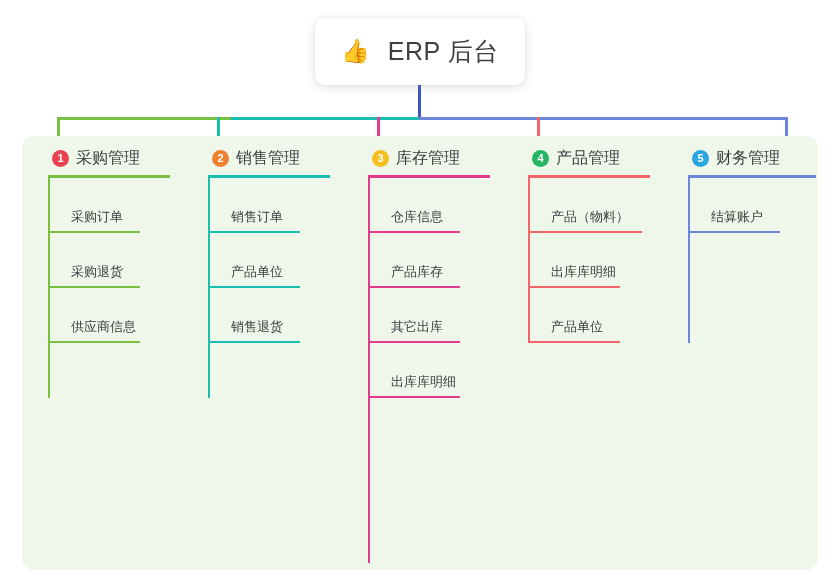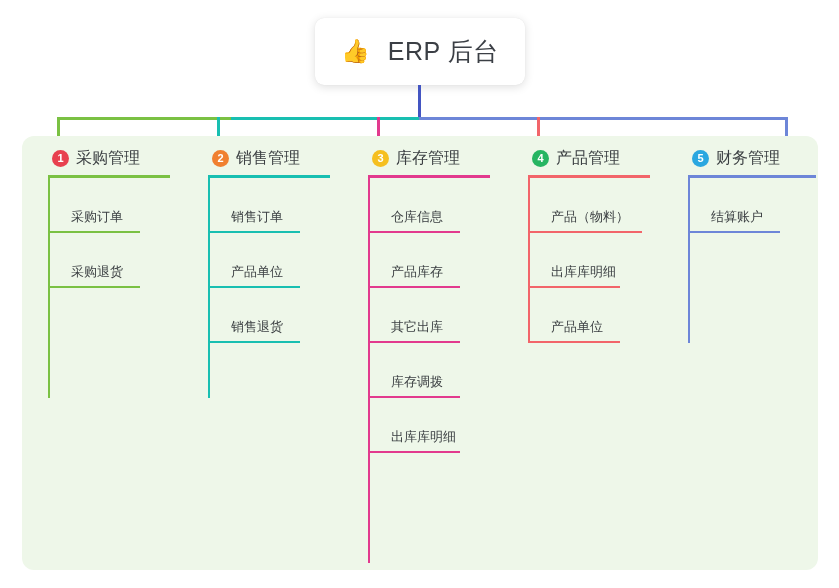--- a/index.html
+++ b/index.html
@@ -174,20 +174,24 @@
         <div class="leaves">
           <div class="spine" style="background: rgb(122, 193, 67); height: 220px;"></div>
           <div class="leaf">
             <span class="leaf-label">采购订单</span>
             <div class="leaf-underline" style="background: rgb(122, 193, 67); width: 90px;"></div>
           </div>
           <div class="leaf">
             <span class="leaf-label">采购退货</span>
             <div class="leaf-underline" style="background: rgb(122, 193, 67); width: 90px;"></div>
           </div>
+          <div class="leaf">
+            <span class="leaf-label">供应商信息</span>
+            <div class="leaf-underline" style="background: rgb(122, 193, 67); width: 90px;"></div>
+          </div>
         </div>
       </div>
       <div class="column" style="left: 196px;">
         <div class="col-head">
           <span class="badge" style="background: rgb(240, 128, 48);">2</span>
           <span class="col-title">销售管理</span>
         </div>
         <div class="col-underline" style="background: rgb(24, 191, 177); width: 122px;"></div>
         <div class="leaves">
           <div class="spine" style="background: rgb(24, 191, 177); height: 220px;"></div>
@@ -219,24 +223,20 @@
           </div>
           <div class="leaf">
             <span class="leaf-label">产品库存</span>
             <div class="leaf-underline" style="background: rgb(226, 58, 142); width: 90px;"></div>
           </div>
           <div class="leaf">
             <span class="leaf-label">其它出库</span>
             <div class="leaf-underline" style="background: rgb(226, 58, 142); width: 90px;"></div>
           </div>
           <div class="leaf">
-            <span class="leaf-label">库存调拨</span>
-            <div class="leaf-underline" style="background: rgb(226, 58, 142); width: 90px;"></div>
-          </div>
-          <div class="leaf">
             <span class="leaf-label">出库库明细</span>
             <div class="leaf-underline" style="background: rgb(226, 58, 142); width: 90px;"></div>
           </div>
         </div>
       </div>
       <div class="column" style="left: 516px;">
         <div class="col-head">
           <span class="badge" style="background: rgb(38, 181, 98);">4</span>
           <span class="col-title">产品管理</span>
         </div>

